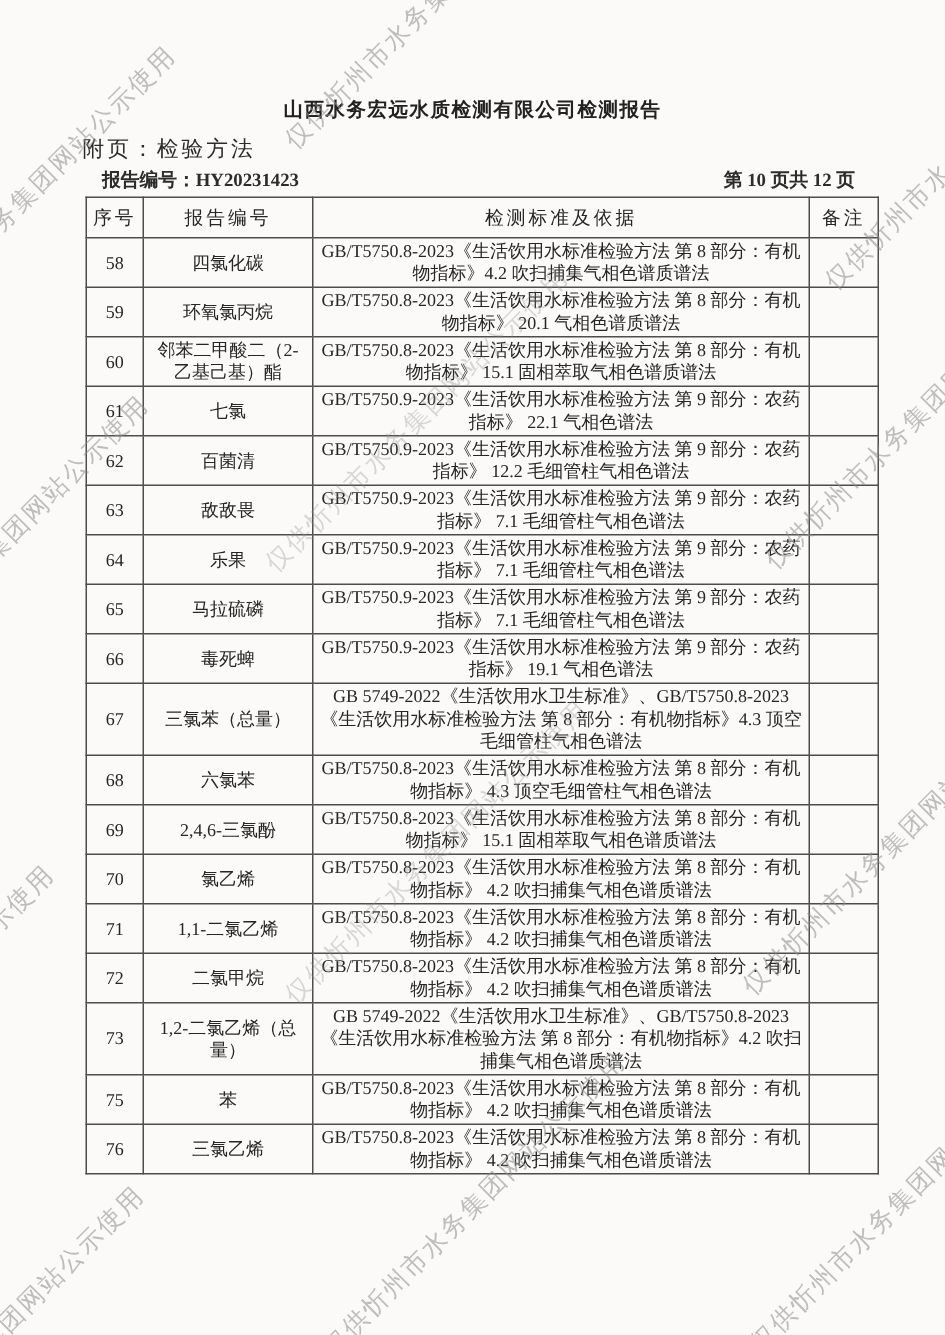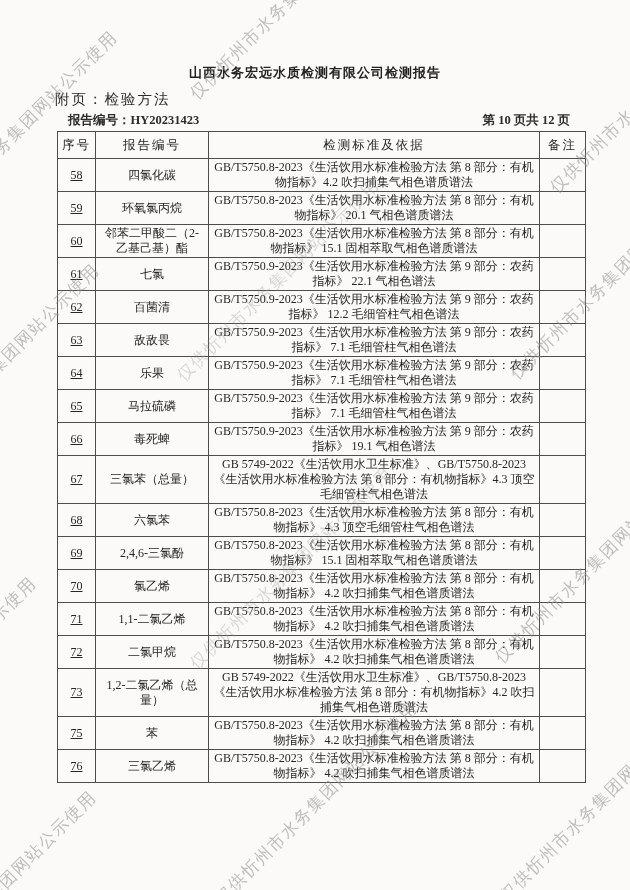--- a/index.html
+++ b/index.html
@@ -61,21 +61,21 @@
     line-height: 15px;
     vertical-align: middle;
   }
   table.methods th {
     height: 27px;
     font-weight: normal;
     font-size: 12.5px;
     letter-spacing: 2px;
     text-align: center;
   }
-  td.cell-no    { text-align: center; padding: 1px 2px; text-decoration: underline; }
+  td.cell-no    { text-align: center; padding: 1px 2px; }
   td.cell-item  { text-align: center; padding: 1px 6px; }
   td.cell-method{ text-align: center;   padding: 1px 4px; }
   td.cell-remark{ padding: 1px 2px; }
 
   
   .wm {
     position: absolute;
     white-space: nowrap;
     font-size: 17px;
     letter-spacing: 1.5px;

